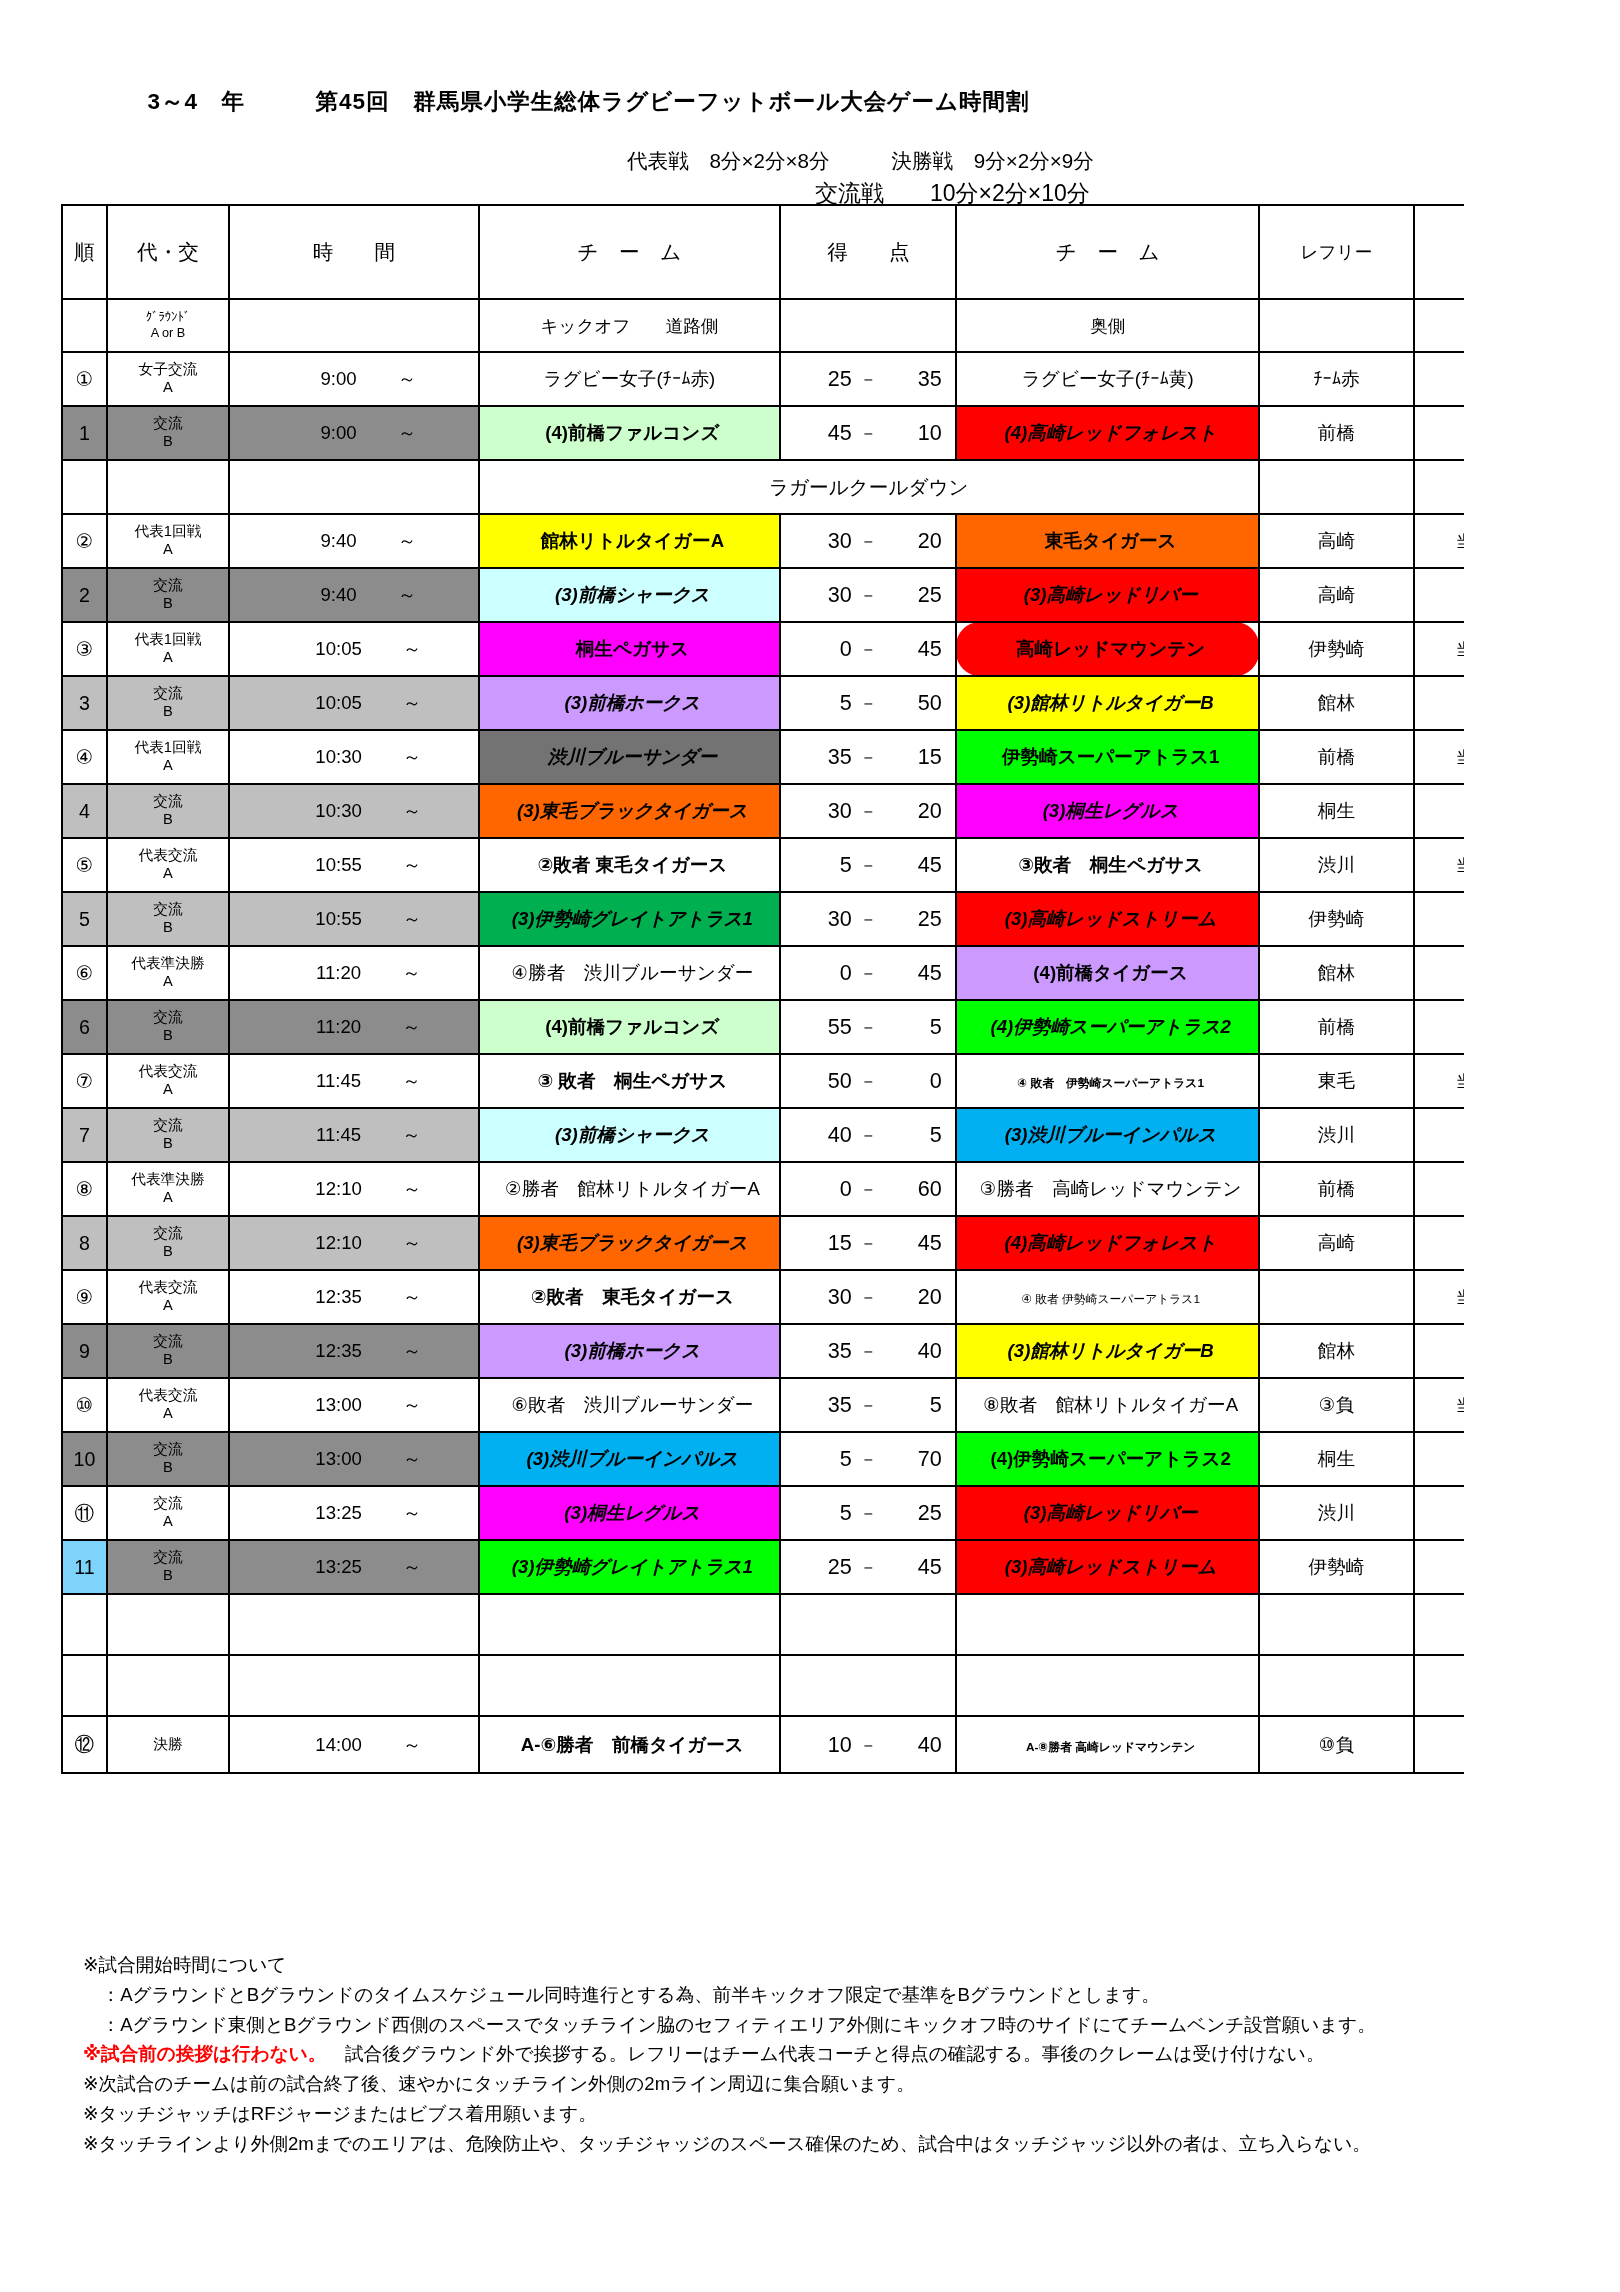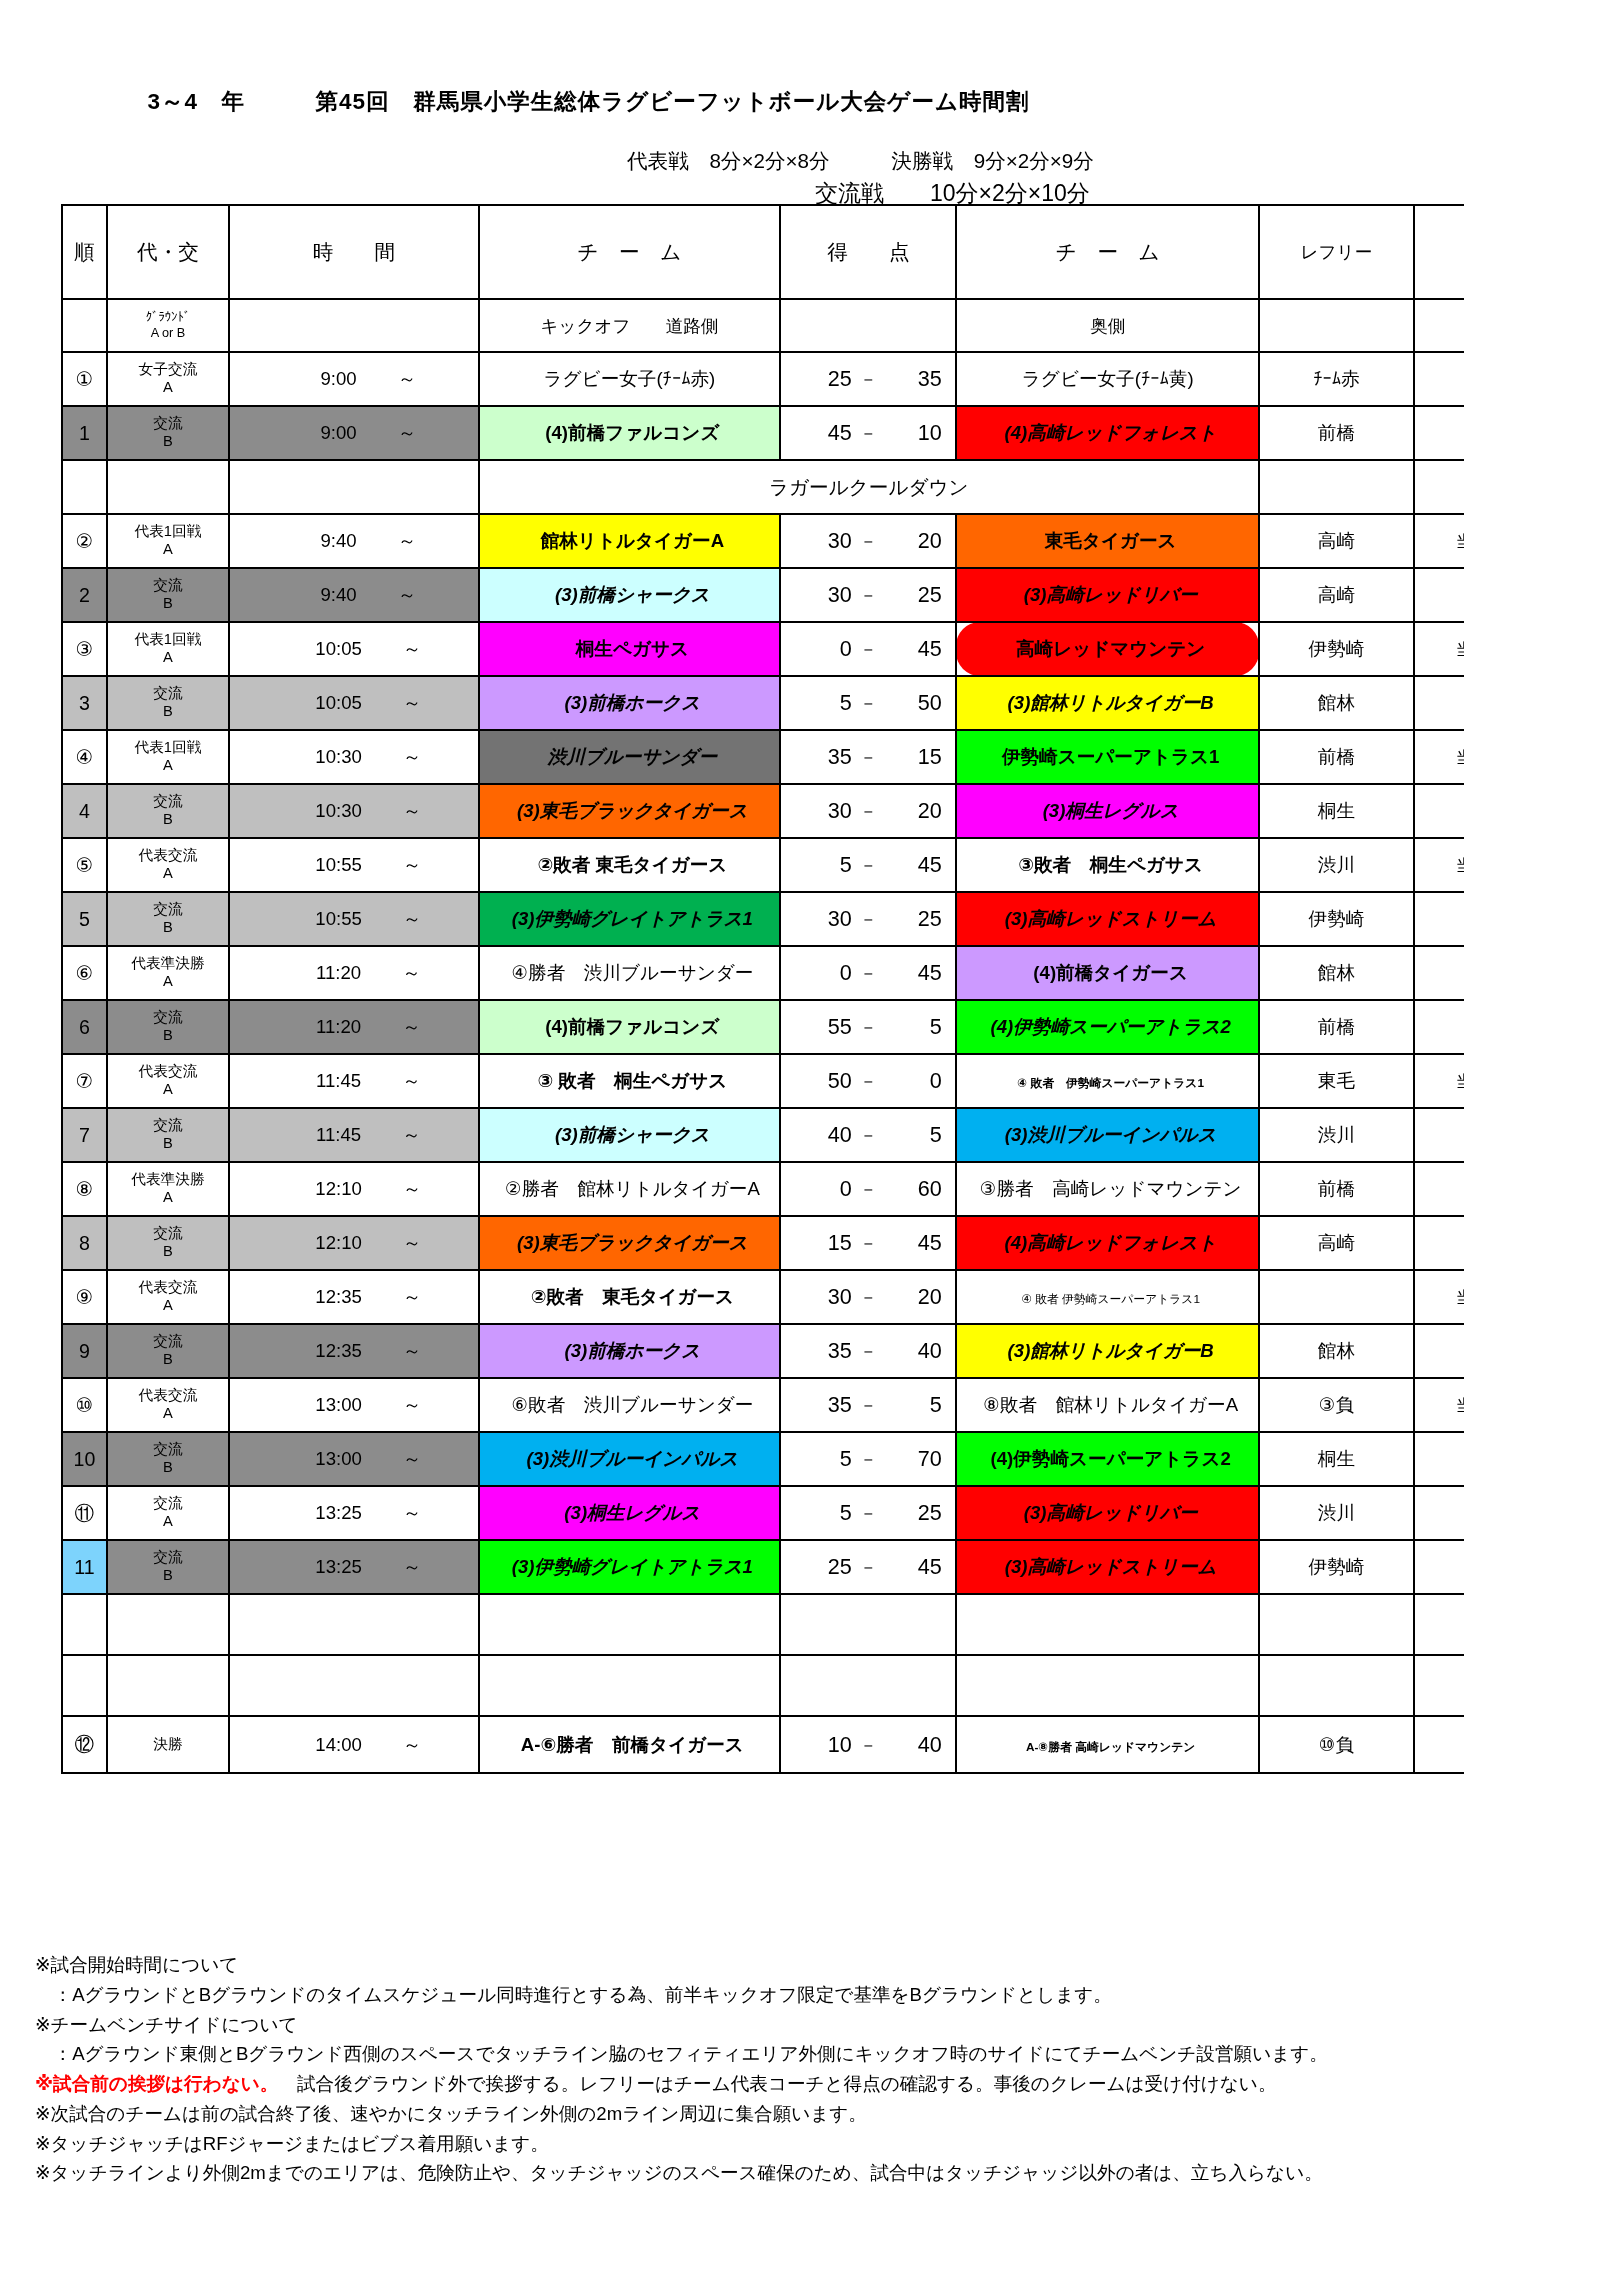--- a/index.html
+++ b/index.html
@@ -37,21 +37,21 @@
   td.team .sm{font-size:11.8px;}
   td.score{font-size:21.6px;}
   td.score .wrap{display:grid;grid-template-columns:1fr 33px 1fr;align-items:center;}
   td.score .l{text-align:right;}
   td.score .d{text-align:center;font-size:17.6px;}
   td.score .r{text-align:right;padding-right:13.7px;}
   td.ref{font-size:18.6px;}
   td.ar{font-size:16.7px;}
   td.cool{font-size:19.6px;font-weight:bold;}
   .notes{position:absolute;top:1950px;left:35px;width:1568px;font-size:18.6px;line-height:1.6;}
-  .notes .note{white-space:nowrap;}
+  .notes .note{white-space:nowrap;margin-left:48px;}
 </style>
 </head>
 <body>
 
 <div class="page">
   <div class="title">3～4　年　　　第45回　群馬県小学生総体ラグビーフットボール大会ゲーム時間割</div>
   <div class="subtitle1">代表戦　8分×2分×8分　　　決勝戦　9分×2分×9分</div>
   <div class="subtitle2">交流戦　　10分×2分×10分</div>
 
   <table class="sched">
@@ -557,21 +557,20 @@
           <td class="team"><span class="lbl b sm">A-⑧勝者 高崎レッドマウンテン</span></td>
           <td class="ref">⑩負</td>
           <td class="ar">②,④負</td>
         </tr>
       </tbody>
   </table>
 
   <div class="notes">
       <div class="note"><span>※試合開始時間について</span></div>
       <div class="note"><span>　：AグラウンドとBグラウンドのタイムスケジュール同時進行とする為、前半キックオフ限定で基準をBグラウンドとします。</span></div>
-      <div class="note"><span>※チームベンチサイドについて</span></div>
       <div class="note"><span>　：Aグラウンド東側とBグラウンド西側のスペースでタッチライン脇のセフィティエリア外側にキックオフ時のサイドにてチームベンチ設営願います。</span></div>
       <div class="note"><span style="color: rgb(255, 0, 0); font-weight: bold;">※試合前の挨拶は行わない。</span><span>　試合後グラウンド外で挨拶する。レフリーはチーム代表コーチと得点の確認する。事後のクレームは受け付けない。</span></div>
       <div class="note"><span>※次試合のチームは前の試合終了後、速やかにタッチライン外側の2mライン周辺に集合願います。</span></div>
       <div class="note"><span>※タッチジャッチはRFジャージまたはビブス着用願います。</span></div>
       <div class="note"><span>※タッチラインより外側2mまでのエリアは、危険防止や、タッチジャッジのスペース確保のため、試合中はタッチジャッジ以外の者は、立ち入らない。</span></div>
     </div>
 </div>
 
 
 </body></html>

